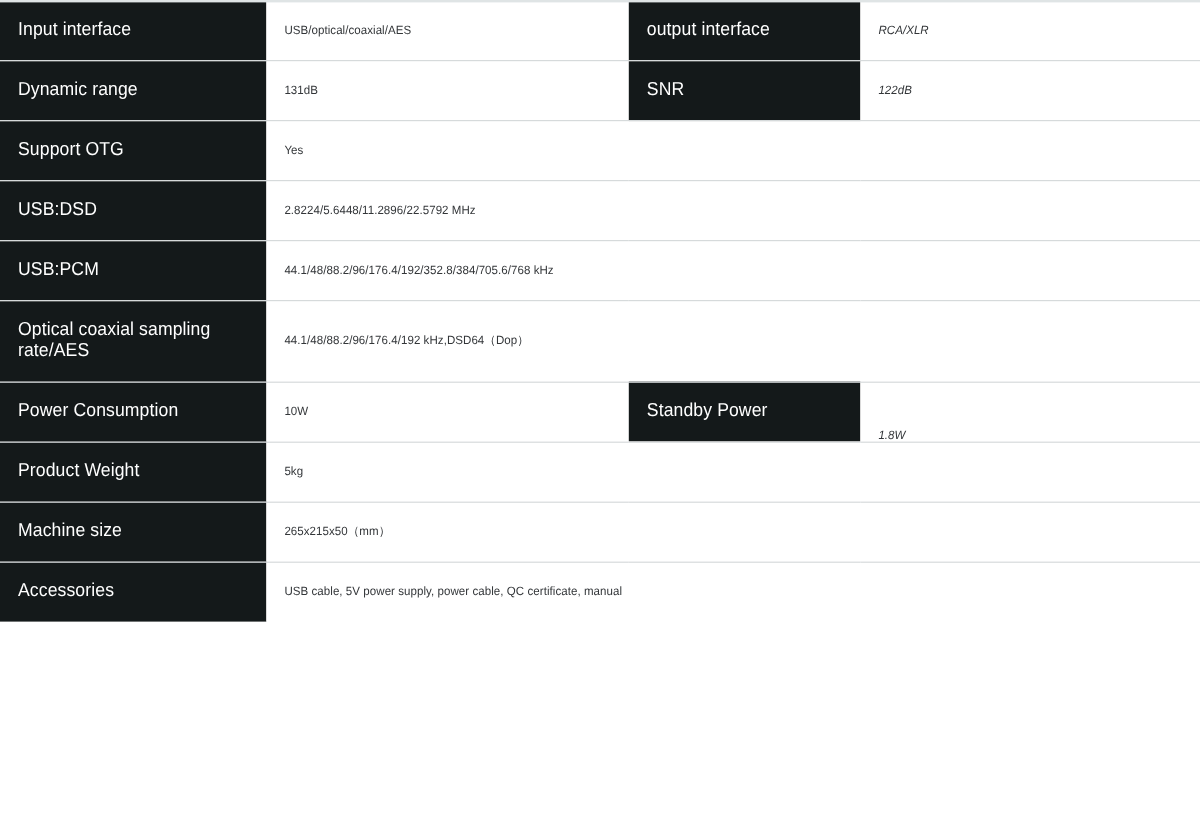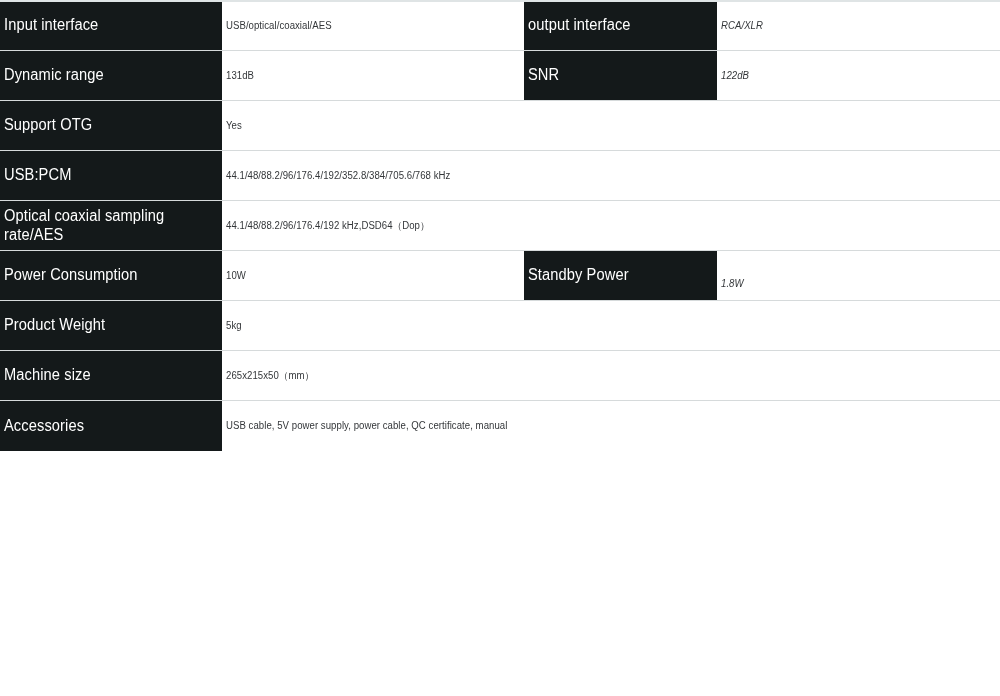--- a/index.html
+++ b/index.html
@@ -19,21 +19,21 @@
     border-collapse: collapse;
     table-layout: fixed;
     background: #ffffff;
   }
 
   #spec-table tr {
     height: 50px;
   }
 
   #spec-table td {
-    padding: 4px;
+    padding: 15px;
     margin: 0;
     vertical-align: middle;
     border-top: 1.5px solid #d6dadb;
     box-sizing: border-box;
   }
 
   
   .lbl {
     background: #14191a;
     color: #ffffff;
@@ -74,21 +74,21 @@
     transform: scaleX(0.96);
     transform-origin: left center;
     white-space: nowrap;
   }
   .val.tight {
     padding-left: 10px;
     font-style: italic;
   }
   .val.nudge .t {
     position: relative;
-    top: 8px;
+    top: 20px;
     text-align: right;
   }
 
   
   .gap {
     display: inline-block;
     width: 34px;
   }
 
   
@@ -129,20 +129,24 @@
           <td class="lbl"><span class="t">Dynamic range</span></td>
           <td class="val"><span class="t">131dB</span></td>
           <td class="lbl lbl2"><span class="t">SNR</span></td>
           <td class="val tight"><span class="t">122dB</span></td>
         </tr>
         <tr>
           <td class="lbl"><span class="t">Support OTG</span></td>
           <td class="val" colspan="3"><span class="t">Yes</span></td>
         </tr>
         <tr>
+          <td class="lbl"><span class="t">USB:DSD</span></td>
+          <td class="val" colspan="3"><span class="t">2.8224/5.6448/11.2896/22.5792 MHz</span></td>
+        </tr>
+        <tr>
           <td class="lbl"><span class="t">USB:PCM</span></td>
           <td class="val" colspan="3"><span class="t">44.1/48/88.2/96/176.4/192/352.8/384/705.6/768 kHz</span></td>
         </tr>
         <tr>
           <td class="lbl two-line"><span class="t">Optical coaxial sampling rate/AES</span></td>
           <td class="val" colspan="3"><span class="t">44.1/48/88.2/96/176.4/192 kHz,DSD64（Dop）</span></td>
         </tr>
         <tr>
           <td class="lbl"><span class="t">Power Consumption</span></td>
           <td class="val"><span class="t">10W</span></td>

